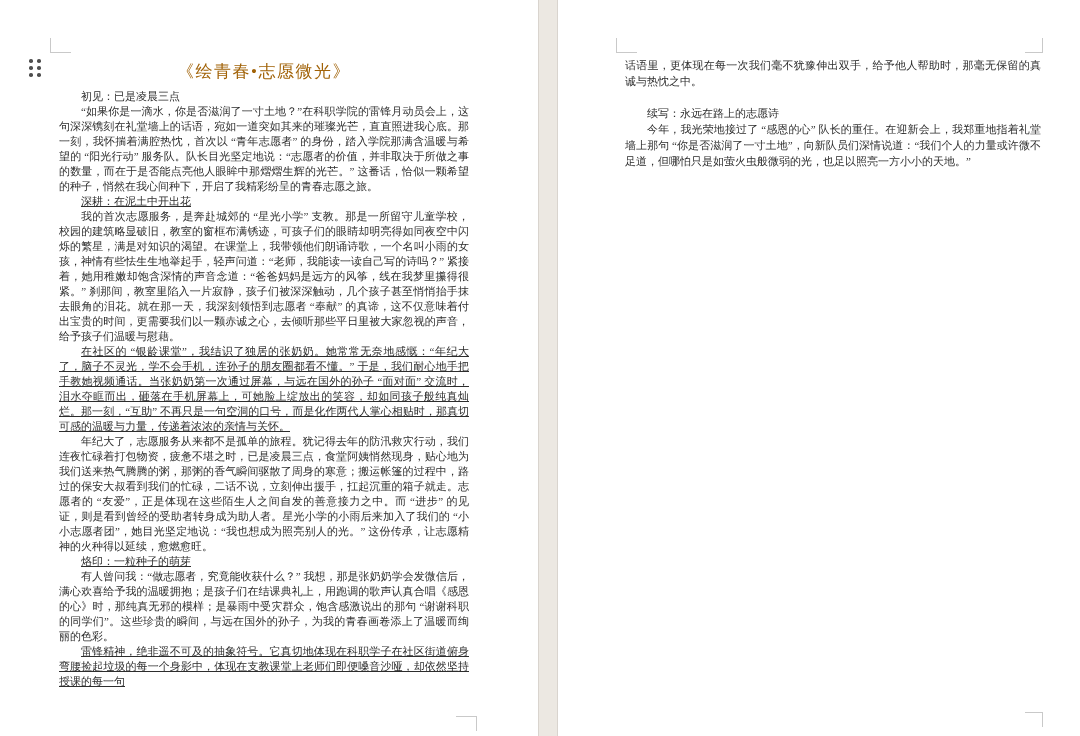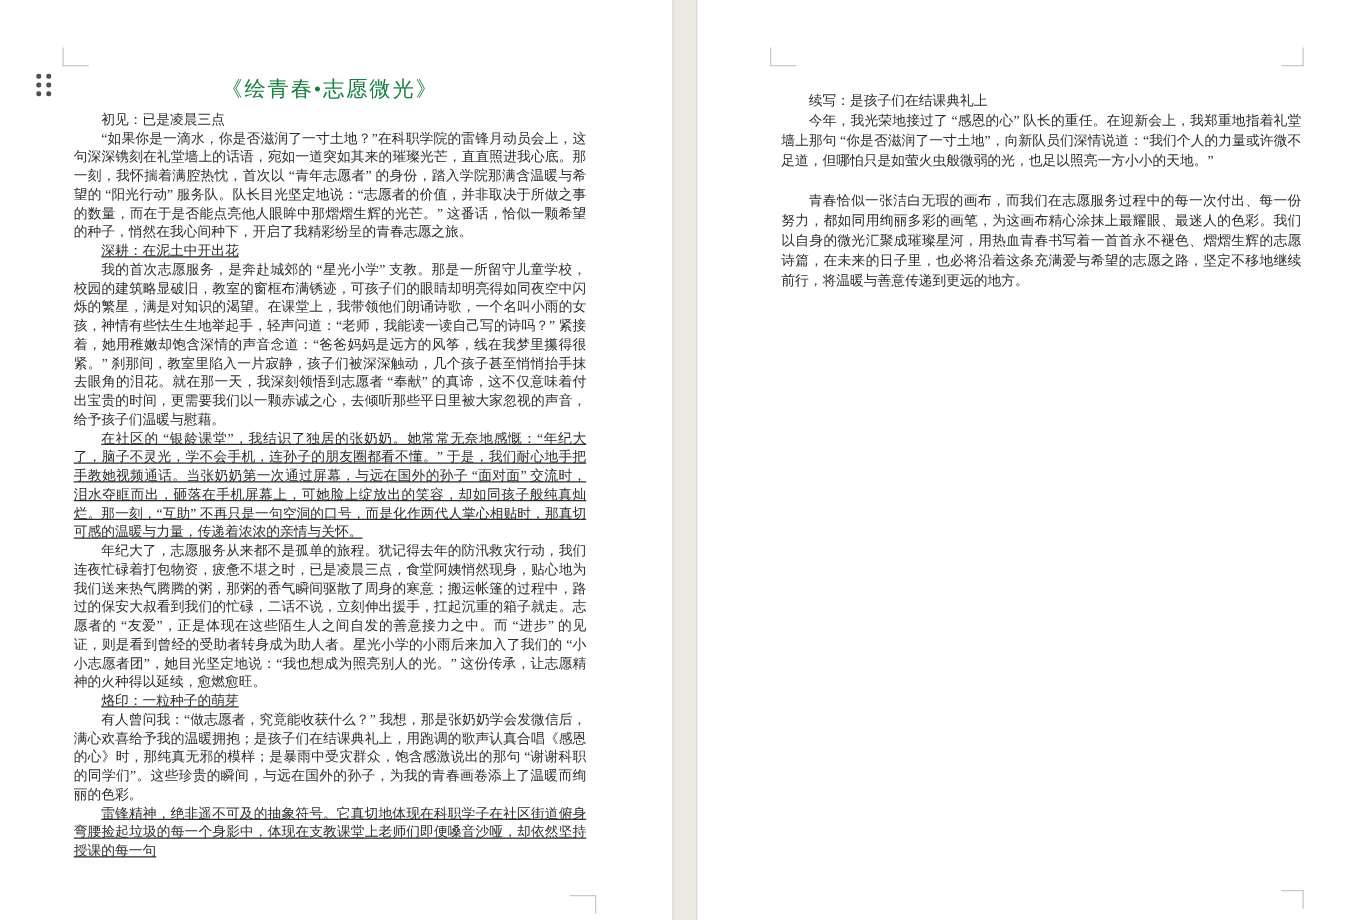--- a/index.html
+++ b/index.html
@@ -36,21 +36,21 @@
   #drag-handle i{width:3.5px;height:3.5px;border-radius:50%;background:#4f4f4f;display:block;}
   
   .textcol{
     position:absolute;color:#2d2d2d;font-size:11px;
     text-align:justify;text-align-last:left;letter-spacing:0;
   }
   #col1{left:59px;top:59px;width:410px;line-height:15px;}
   #col2{left:67px;top:57px;width:416px;line-height:16px;}
   .doc-title{
     font-size:17px;line-height:26px;text-align:center;text-align-last:center;
-    letter-spacing:1.5px;margin:0 0 4px 0;color:#15803d;
+    letter-spacing:1.5px;margin:0 0 4px 0;color:#a16207;
   }
   .h{margin:0;font-weight:normal;text-indent:22px;}
   .p{margin:0;text-indent:22px;}
   .p.noindent{text-indent:0;}
   #col1 .gap{margin-top:0;text-decoration:underline;}
   #col2 .gap{margin-top:16px;}
 </style>
 </head>
 <body>
 
@@ -82,16 +82,16 @@
   <div class="h gap">深耕：在泥土中开出花</div>
   <div class="p">我的首次志愿服务，是奔赴城郊的 “星光小学” 支教。那是一所留守儿童学校，校园的建筑略显破旧，教室的窗框布满锈迹，可孩子们的眼睛却明亮得如同夜空中闪烁的繁星，满是对知识的渴望。在课堂上，我带领他们朗诵诗歌，一个名叫小雨的女孩，神情有些怯生生地举起手，轻声问道：“老师，我能读一读自己写的诗吗？” 紧接着，她用稚嫩却饱含深情的声音念道：“爸爸妈妈是远方的风筝，线在我梦里攥得很紧。” 刹那间，教室里陷入一片寂静，孩子们被深深触动，几个孩子甚至悄悄抬手抹去眼角的泪花。就在那一天，我深刻领悟到志愿者 “奉献” 的真谛，这不仅意味着付出宝贵的时间，更需要我们以一颗赤诚之心，去倾听那些平日里被大家忽视的声音，给予孩子们温暖与慰藉。</div>
   <div class="p gap">在社区的 “银龄课堂”，我结识了独居的张奶奶。她常常无奈地感慨：“年纪大了，脑子不灵光，学不会手机，连孙子的朋友圈都看不懂。” 于是，我们耐心地手把手教她视频通话。当张奶奶第一次通过屏幕，与远在国外的孙子 “面对面” 交流时，泪水夺眶而出，砸落在手机屏幕上，可她脸上绽放出的笑容，却如同孩子般纯真灿烂。那一刻，“互助” 不再只是一句空洞的口号，而是化作两代人掌心相贴时，那真切可感的温暖与力量，传递着浓浓的亲情与关怀。</div>
   <div class="p">年纪大了，志愿服务从来都不是孤单的旅程。犹记得去年的防汛救灾行动，我们连夜忙碌着打包物资，疲惫不堪之时，已是凌晨三点，食堂阿姨悄然现身，贴心地为我们送来热气腾腾的粥，那粥的香气瞬间驱散了周身的寒意；搬运帐篷的过程中，路过的保安大叔看到我们的忙碌，二话不说，立刻伸出援手，扛起沉重的箱子就走。志愿者的 “友爱”，正是体现在这些陌生人之间自发的善意接力之中。而 “进步” 的见证，则是看到曾经的受助者转身成为助人者。星光小学的小雨后来加入了我们的 “小小志愿者团”，她目光坚定地说：“我也想成为照亮别人的光。” 这份传承，让志愿精神的火种得以延续，愈燃愈旺。</div>
   <div class="h gap">烙印：一粒种子的萌芽</div>
   <div class="p">有人曾问我：“做志愿者，究竟能收获什么？” 我想，那是张奶奶学会发微信后，满心欢喜给予我的温暖拥抱；是孩子们在结课典礼上，用跑调的歌声认真合唱《感恩的心》时，那纯真无邪的模样；是暴雨中受灾群众，饱含感激说出的那句 “谢谢科职的同学们”。这些珍贵的瞬间，与远在国外的孙子，为我的青春画卷添上了温暖而绚丽的色彩。</div>
   <div class="p gap">雷锋精神，绝非遥不可及的抽象符号。它真切地体现在科职学子在社区街道俯身弯腰捡起垃圾的每一个身影中，体现在支教课堂上老师们即便嗓音沙哑，却依然坚持授课的每一句</div>
 </div>
 
 <div class="textcol" id="col2" style="left:625px;">
-  <div class="h gap">续写：是孩子们在结课典礼上</div>
+  <div class="p noindent">话语里，更体现在每一次我们毫不犹豫伸出双手，给予他人帮助时，那毫无保留的真诚与热忱之中。</div>
+  <div class="h gap">续写：永远在路上的志愿诗</div>
   <div class="p">今年，我光荣地接过了 “感恩的心” 队长的重任。在迎新会上，我郑重地指着礼堂墙上那句 “你是否滋润了一寸土地”，向新队员们深情说道：“我们个人的力量或许微不足道，但哪怕只是如萤火虫般微弱的光，也足以照亮一方小小的天地。”</div>
-  <div class="p gap">青春恰似一张洁白无瑕的画布，而我们在志愿服务过程中的每一次付出、每一份努力，都如同用绚丽多彩的画笔，为这画布精心涂抹上最耀眼、最迷人的色彩。我们以自身的微光汇聚成璀璨星河，用热血青春书写着一首首永不褪色、熠熠生辉的志愿诗篇，在未来的日子里，也必将沿着这条充满爱与希望的志愿之路，坚定不移地继续前行，将温暖与善意传递到更远的地方。</div>
 </div>
 
 </body></html>

